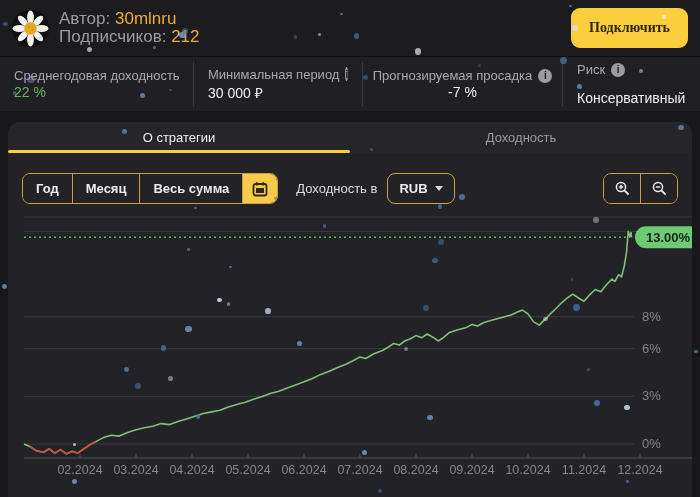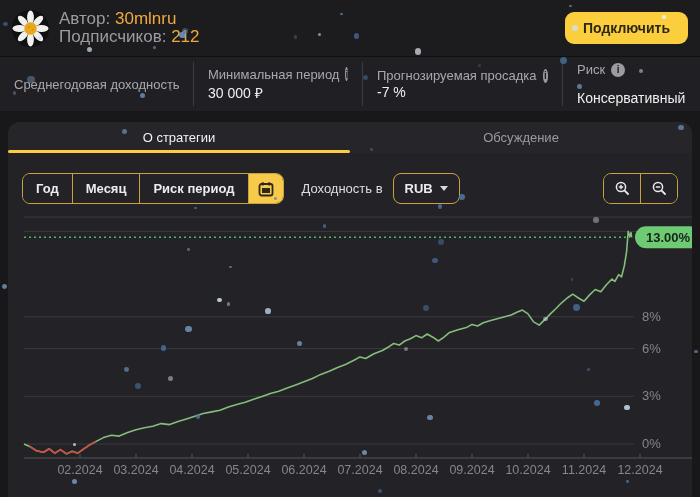--- a/index.html
+++ b/index.html
@@ -6,30 +6,30 @@
   body{width:700px;height:497px;overflow:hidden;font-family:"Liberation Sans",sans-serif;position:relative;color:#e8e8ea;}
   .page{position:absolute;inset:0;background:#18181b;}
 
   
   .header{height:56px;background:#1c1c1f;display:flex;align-items:center;padding:0 12px;box-sizing:border-box;}
   .avatar{width:37px;height:37px;border-radius:50%;background:#101012;flex:0 0 auto;overflow:hidden;}
   .author-block{margin-left:10px;font-size:17px;line-height:18px;}
   .muted{color:#9b9ba2;}
   .accent-text{color:#efaa3e;}
   .spacer{flex:1;}
-  .connect-btn{background:#fbce3e;color:#2d2716;border:none;border-radius:9px;height:32px;padding:0 18px;font-size:14px;font-weight:700;font-family:Liberation Sans, sans-serif;cursor:pointer;}
+  .connect-btn{background:#fbce3e;color:#2d2716;border:none;border-radius:9px;height:40px;padding:0 18px;font-size:14px;font-weight:700;font-family:Liberation Serif, serif;cursor:pointer;}
 
   
   .stats{height:55px;background:#202024;display:flex;align-items:center;padding:8px 0;box-sizing:border-box;border-top:1px solid #101012;}
   .stat{padding:0 14px;box-sizing:border-box;display:flex;flex-direction:column;justify-content:center;gap:1px;height:44px;}
   .stat + .stat{border-left:1px solid #3c3c42;}
   .stat .lbl{font-size:13px;color:#a8a8af;display:flex;align-items:center;gap:6px;white-space:nowrap;}
   .stat .val{font-size:14px;color:#f0f0f2;white-space:nowrap;}
   .stat .val.green{color:#63b663;}
-  .s1{width:193px;}.s2{width:169px;}.s3{width:200px;}.s4{flex:1;justify-content:space-between;}
+  .s1{width:193px;}.s2{width:169px;}.s3{width:200px;align-items:center;}.s4{flex:1;justify-content:space-between;}
   .info-i{width:14px;height:14px;border-radius:50%;background:#9b9ba2;color:#202024;font-size:10px;font-weight:700;display:inline-flex;align-items:center;justify-content:center;font-style:normal;cursor:pointer;}
 
   
   .card{position:absolute;left:8px;right:8px;top:122px;bottom:0;background:#232327;border-radius:12px 12px 0 0;overflow:hidden;}
   .tabs{position:relative;height:31px;display:flex;background:#26262a;}
   .tab{width:50%;display:flex;align-items:center;justify-content:center;font-size:13px;color:#9a9aa1;cursor:pointer;}
   .tab.active{color:#f2f2f4;}
   .tab-underline{position:absolute;left:0;bottom:0;width:50%;height:3px;background:#fbce3e;border-radius:2px;}
 
   
@@ -87,20 +87,21 @@
         <span class="accent-text">212</span>
       </div>
     </div>
     <div class="spacer"></div>
     <button class="connect-btn">Подключить</button>
   </div>
 
   <div class="stats">
     <div class="stat s1">
       <span class="lbl">Среднегодовая доходность</span>
+      <span class="val green">22 %</span>
     </div>
     <div class="stat s2">
       <span class="lbl">
           <span>Минимальная период</span>
           <i class="info-i">i</i>
         </span>
       <span class="val">30 000 ₽</span>
     </div>
     <div class="stat s3">
       <span class="lbl">
@@ -114,29 +115,29 @@
           <span>Риск</span>
           <i class="info-i">i</i>
         </span>
       <span class="val">Консервативный</span>
     </div>
   </div>
 
   <div class="card">
     <div class="tabs">
       <div class="tab active">О стратегии</div>
-      <div class="tab">Обсуждение</div>
+      <div class="tab">Доходность</div>
       <div class="tab-underline"></div>
     </div>
 
     <div class="controls">
       <div class="seg-group">
         <div class="seg">Год</div>
         <div class="seg">Месяц</div>
-        <div class="seg">Риск период</div>
+        <div class="seg">Весь сумма</div>
         <div class="seg cal">
           <svg width="16" height="16" viewBox="0 0 16 16">
             <rect x="1.5" y="3" width="13" height="11.5" rx="2" fill="none" stroke="#2d2716" stroke-width="1.8"></rect>
             <line x1="4.8" y1="1.2" x2="4.8" y2="4.4" stroke="#2d2716" stroke-width="1.8"></line>
             <line x1="11.2" y1="1.2" x2="11.2" y2="4.4" stroke="#2d2716" stroke-width="1.8"></line>
             <rect x="4" y="7" width="8" height="5" fill="#2d2716"></rect>
           </svg>
         </div>
       </div>
       <span class="returns-lbl">Доходность в</span>

